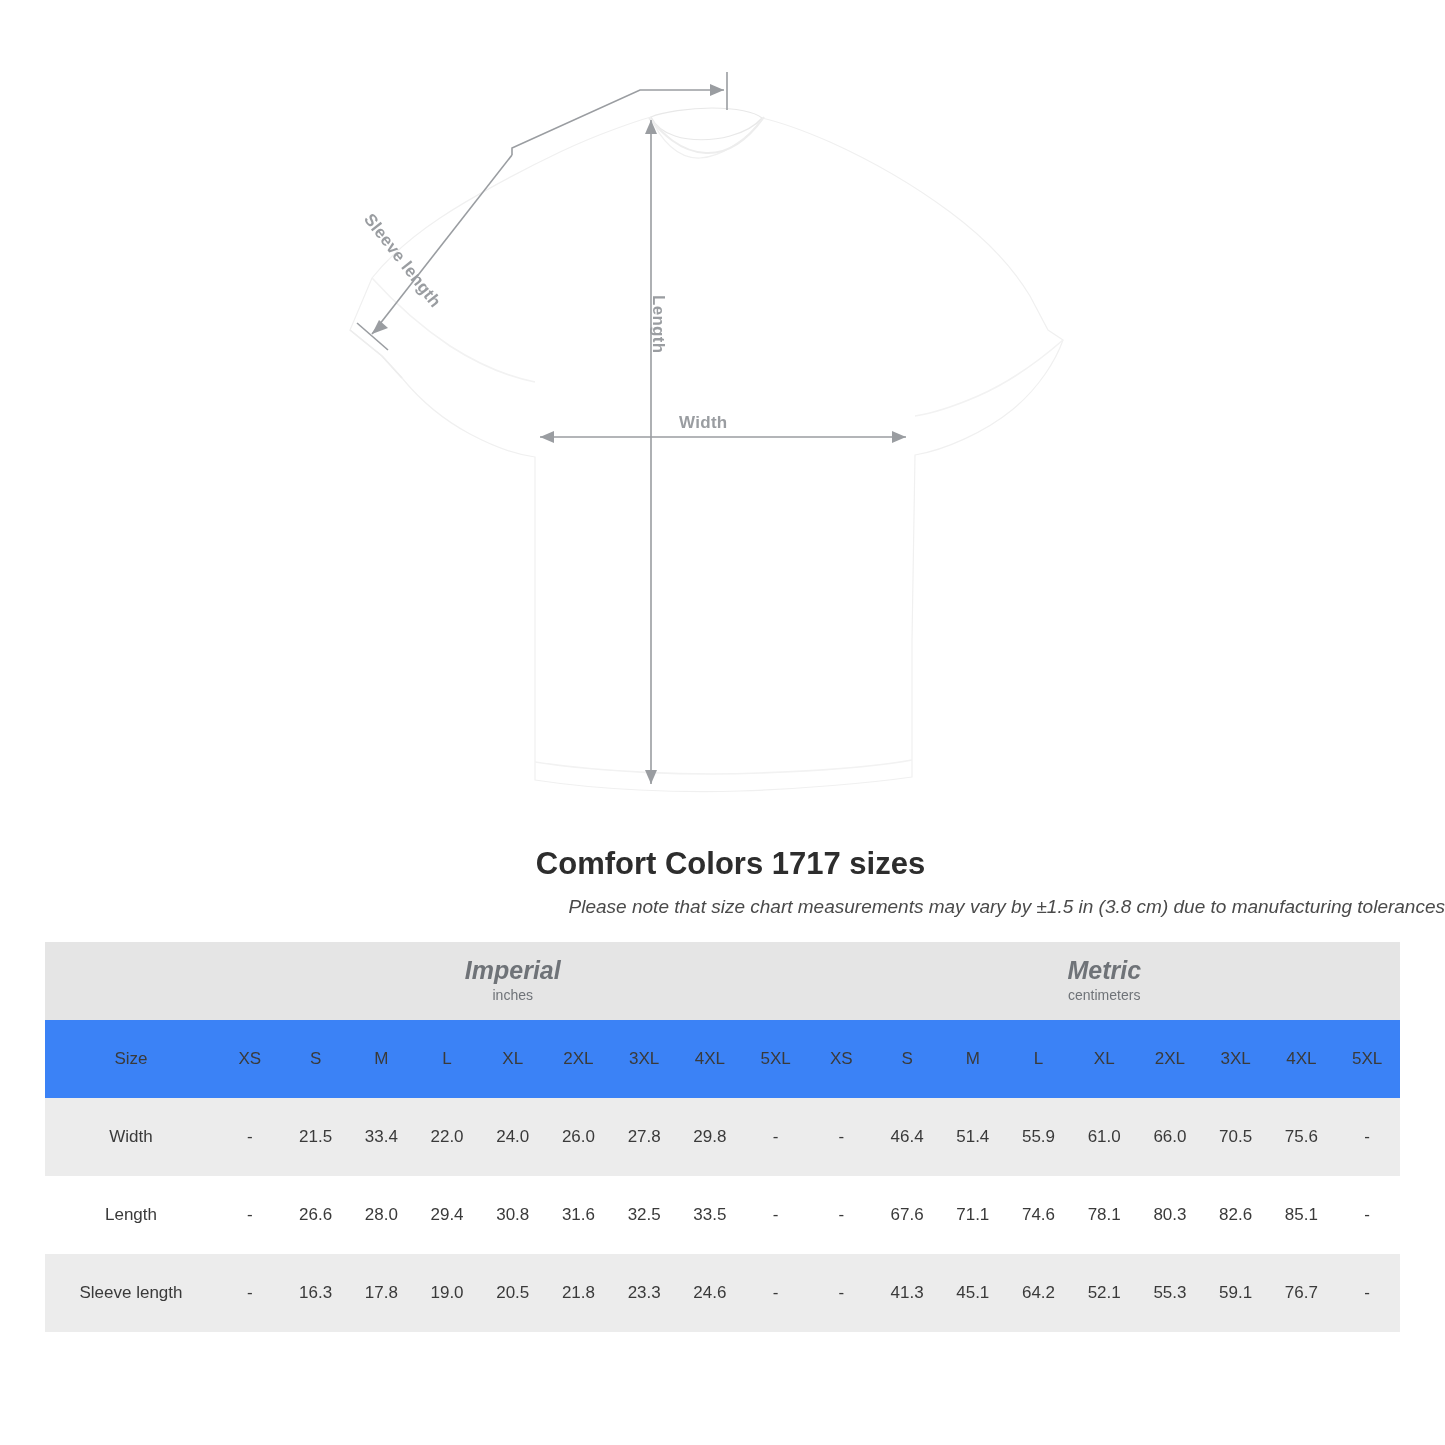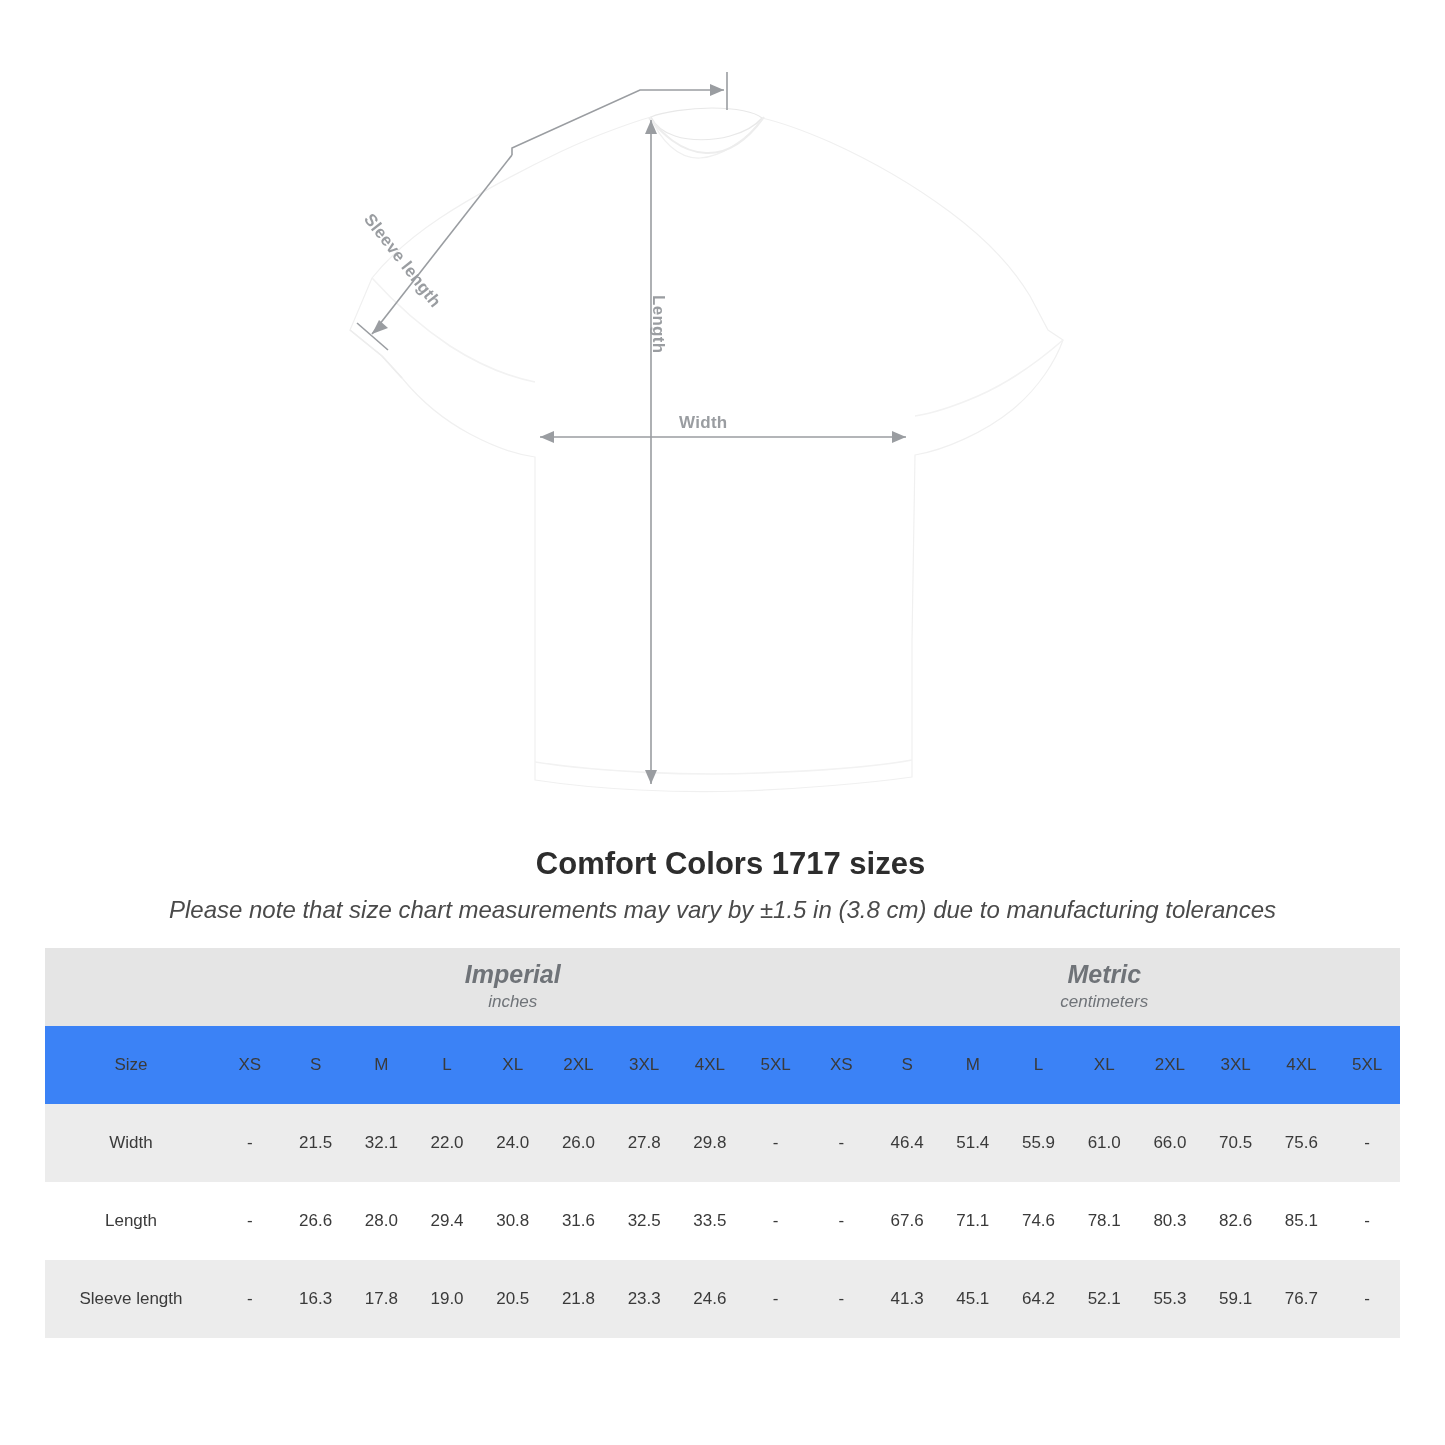--- a/index.html
+++ b/index.html
@@ -61,24 +61,25 @@
     text-align: center;
     margin-top: 16px;
   }
   .chart-title {
     font-size: 31px;
     font-weight: bold;
     color: #2d2d2d;
     margin: 0 0 14px 16px;
   }
   .chart-note {
-    font-size: 24px;
+    font-size: 19px;
     font-style: italic;
     color: #4a4a4a;
     margin: 0;
+    text-align: right;
   }
 
   
   .table-wrap {
     margin: 24px 45px 0 45px;
     width: 1355px;
   }
   table.size-table {
     border-collapse: collapse;
     width: 100%;
@@ -100,22 +101,21 @@
   }
   .unit-name {
     font-size: 25px;
     font-style: italic;
     font-weight: bold;
     color: #6f7378;
     display: block;
     line-height: 1.15;
   }
   .unit-sub {
-    font-size: 17px;
-    font-style: italic;
+    font-size: 14px;
     color: #6f7378;
     display: block;
     line-height: 1.5;
   }
   .head-row td {
     background: #3b82f6;
     font-weight: bold;
     color: #3a3a3a;
     font-size: 17px;
   }
@@ -249,21 +249,21 @@
           <td>2XL</td>
           <td>3XL</td>
           <td>4XL</td>
           <td>5XL</td>
         </tr>
 
         <tr class="row-alt">
           <td class="row-head-cell">Width</td>
           <td>-</td>
           <td>21.5</td>
-          <td>32.1</td>
+          <td>33.4</td>
           <td>22.0</td>
           <td>24.0</td>
           <td>26.0</td>
           <td>27.8</td>
           <td>29.8</td>
           <td>-</td>
           <td>-</td>
           <td>46.4</td>
           <td>51.4</td>
           <td>55.9</td>

